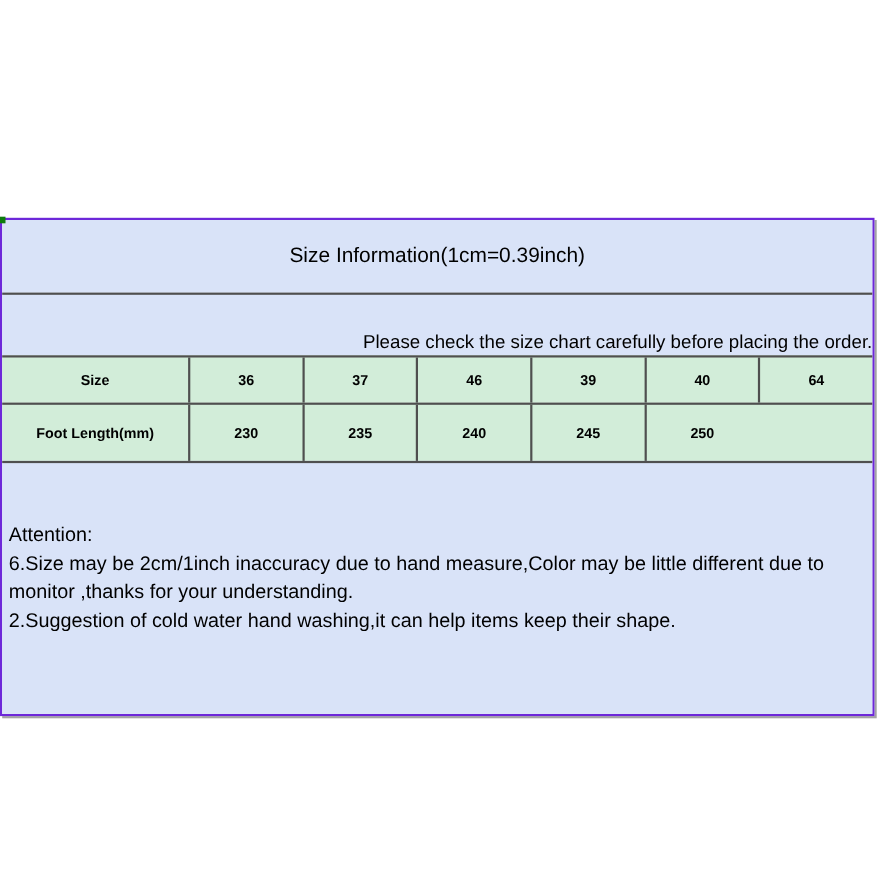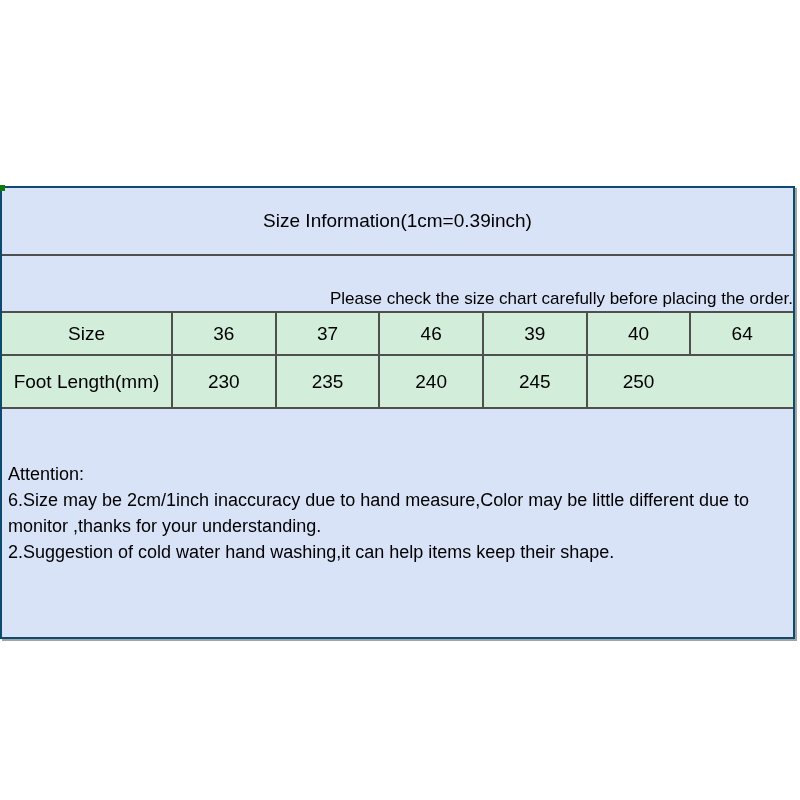--- a/index.html
+++ b/index.html
@@ -14,25 +14,25 @@
   }
   .canvas {
     position: relative;
     width: 800px;
     height: 800px;
     background: #ffffff;
     overflow: hidden;
   }
   .size-chart {
     position: absolute;
-    top: 186px;
+    top: 198px;
     left: 0;
     width: 795px;
     box-sizing: border-box;
-    border: 2px solid #0c4a6e;
+    border: 2px solid #6d28d9;
     box-shadow: 2px 2px 0 0 #a3a3a3;
     background: #ffffff;
   }
   .corner-marker {
     position: absolute;
     top: -3px;
     left: -2px;
     width: 5px;
     height: 6px;
     background: #0d7c0d;
@@ -62,25 +62,26 @@
     grid-template-columns: 169px repeat(6, 1fr);
     background: #d2edd9;
     border-top: 2px solid #4f4f4f;
   }
   .size-row { height: 43px; }
   .length-row { height: 53px; }
   .cell {
     display: flex;
     align-items: center;
     justify-content: center;
-    font-size: 19px;
+    font-size: 13px;
     border-left: 2px solid #4f4f4f;
     box-sizing: border-box;
     overflow: hidden;
     white-space: nowrap;
+    font-weight: bold;
   }
   .cell.first { border-left: none; }
   .attention-row {
     height: 230px;
     background: #d9e3f8;
     border-top: 2px solid #4f4f4f;
     font-size: 18px;
     line-height: 26px;
     padding: 52px 6px 0 6px;
     text-align: left;

